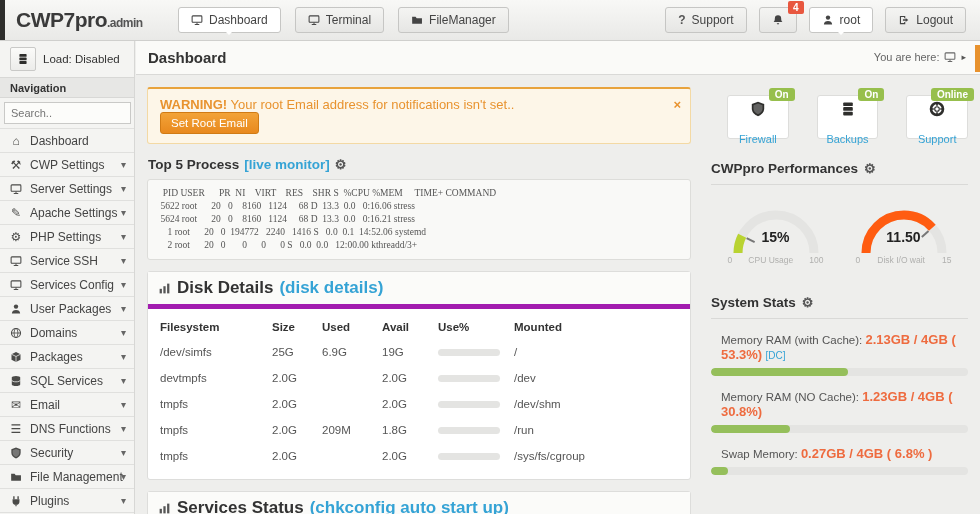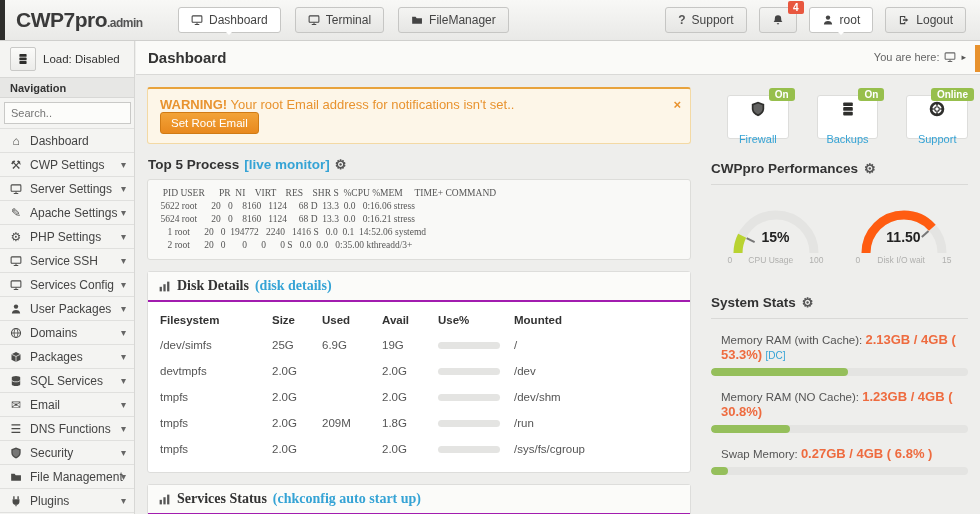--- a/index.html
+++ b/index.html
@@ -71,21 +71,21 @@
   .bluelink { color:#35a3d5; font-weight:bold; text-decoration:none; cursor:pointer; }
   .gear { color:#555; font-size:13px; cursor:pointer; }
 
   
   .procpanel { background:#f9f9f7; border:1px solid #ddddda; border-radius:3px; padding:7px 10px; }
   .pre { font-family:Liberation Serif, serif; font-size:9.5px; line-height:13px; color:#555; white-space:pre; }
 
   
   .panel { background:#fff; border:1px solid #dddddb; border-radius:3px; margin-top:11px; }
   .phead { display:flex; align-items:center; gap:6px; padding:6px 10px; background:#fbfbf9;
-    border-bottom:2px solid #a21caf; font-size:14px; font-weight:bold; color:#333;font-family:Liberation Serif, serif; }
+    border-bottom:5px solid #a21caf; font-size:17px; font-weight:bold; color:#333; }
   .phead svg.icon { width:13px; height:13px; color:#555; }
   .pbody { padding:6px 12px 10px; }
 
   
   .drow { display:grid; grid-template-columns:112px 50px 60px 56px 76px auto; align-items:center; height:26px; font-size:11.5px; color:#555; }
   .drow.dhead { font-weight:bold; color:#333; height:24px; }
   .track { width:62px; height:7px; background:#e4e4e2; border-radius:5px; overflow:hidden; }
   .fill { height:100%; background:#95bf5b; border-radius:5px; }
 
   
@@ -372,21 +372,21 @@
         <span>Top 5 Process</span>
         <a class="bluelink">[live monitor]</a>
         <span class="gear">⚙</span>
       </div>
 
       <div class="procpanel">
         <div class="pre">  PID USER      PR  NI    VIRT    RES    SHR S  %CPU %MEM     TIME+ COMMAND</div>
         <div class="pre"> 5622 root      20   0    8160   1124     68 D  13.3  0.0   0:16.06 stress</div>
         <div class="pre"> 5624 root      20   0    8160   1124     68 D  13.3  0.0   0:16.21 stress</div>
         <div class="pre">    1 root      20   0  194772   2240   1416 S   0.0  0.1  14:52.06 systemd</div>
-        <div class="pre">    2 root      20   0       0      0      0 S   0.0  0.0   0:35.00 kthreadd/3+</div>
+        <div class="pre">    2 root      20   0       0      0      0 S   0.0  0.0   12:00.00 kthreadd/3+</div>
       </div>
 
       <div class="panel">
         <div class="phead">
           <svg class="icon">
               <use href="#i-chart"></use>
             </svg>
           <span>Disk Details</span>
           <a class="bluelink">(disk details)</a>
         </div>

